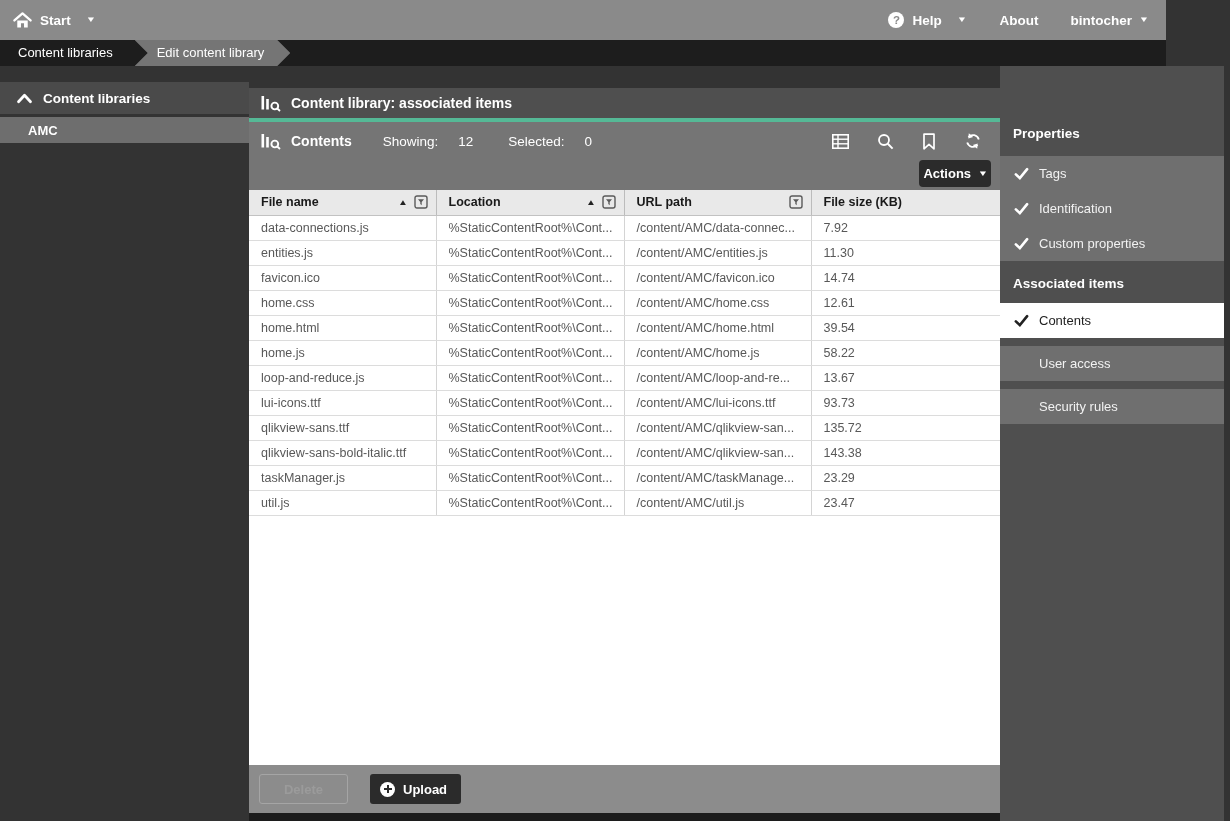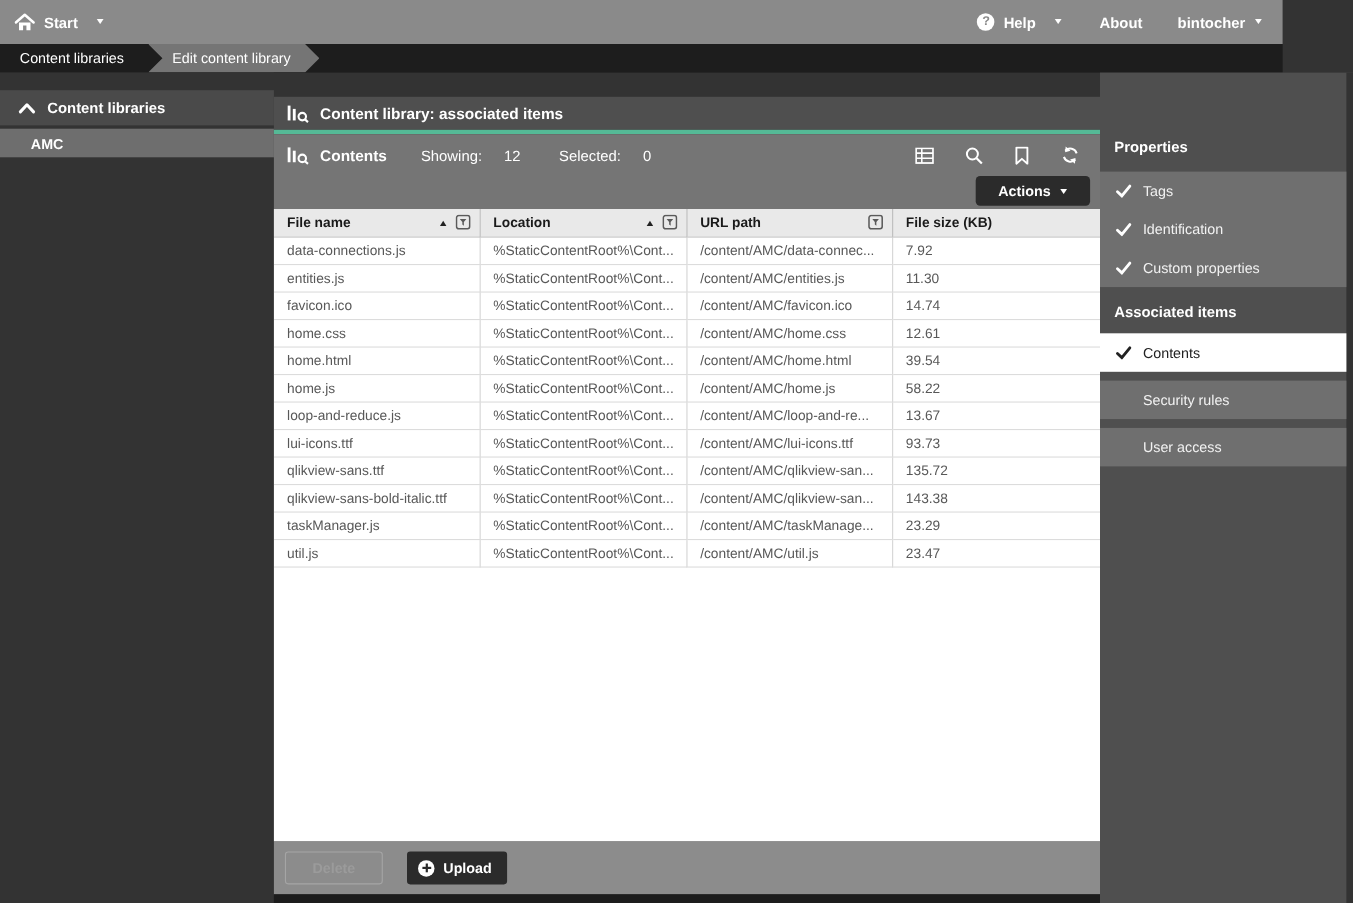--- a/index.html
+++ b/index.html
@@ -49,21 +49,21 @@
   .green-rule{height:4px; background:var(--accent-green); flex:0 0 auto;}
   .toolbar{height:68px; background:var(--toolbar-bg); display:flex; flex-direction:column; flex:0 0 auto;}
   .toolbar-row1{flex:1; display:flex; align-items:center; padding:0 18px 0 12px; gap:9px;}
   .toolbar-title{color:#fff; font-size:14px; font-weight:bold;}
   .toolbar-stat{color:#fff; font-size:13.5px; display:flex; gap:20px;}
   .stat-showing{margin-left:22px;}
   .stat-selected{margin-left:26px;}
   .toolbar-icons{margin-left:auto; display:flex; align-items:center; gap:28px;}
   .tool-icon{cursor:pointer; display:flex; align-items:center;}
   .toolbar-row2{height:30px; display:flex; justify-content:flex-end; padding-right:9px; flex:0 0 auto;}
-  .actions-btn{height:27px; background:var(--button-dark-bg); border:none; border-radius:4px; color:#fff; font-family:inherit; font-size:13px; font-weight:bold; display:flex; align-items:center; gap:8px; padding:0 20px; cursor:pointer;}
+  .actions-btn{height:27px; background:var(--button-dark-bg); border:none; border-radius:4px; color:#fff; font-family:inherit; font-size:13px; font-weight:bold; display:flex; align-items:center; gap:8px; padding:0 4px; cursor:pointer;}
 
   
   .table-area{flex:1; background:#fff; overflow:hidden;}
   table{width:100%; border-collapse:collapse; table-layout:fixed;}
   col.c0{width:187px;} col.c1{width:188px;} col.c2{width:187px;}
   thead th{height:25px; background:var(--table-header-bg); font-size:12.5px; font-weight:bold; color:#1a1a1a; text-align:left; padding:0 8px 0 12px; border-right:1px solid #bcbcbc; border-bottom:1px solid #c2c2c2; cursor:pointer;}
   thead th:last-child{border-right:none;}
   .th-inner{display:flex; align-items:center;}
   .th-label{flex:1; overflow:hidden; white-space:nowrap;}
   .th-icons{display:flex; align-items:center; gap:7px;}
@@ -397,22 +397,22 @@
       <div class="rsb-item active">
         <span class="check-slot">
           <svg width="15" height="13" viewBox="0 0 17 15">
               <path d="M2 8.5 L6.6 12.8 L15 2.5" fill="none" stroke="#222" stroke-width="3" stroke-linecap="round"></path>
             </svg>
         </span>
         <span>Contents</span>
       </div>
       <div class="rsb-item solo">
         <span class="check-slot"></span>
-        <span>Security rules</span>
+        <span>User access</span>
       </div>
       <div class="rsb-item solo">
         <span class="check-slot"></span>
-        <span>User access</span>
+        <span>Security rules</span>
       </div>
     </aside>
 
   </div>
 </div>
 
 </body></html>

